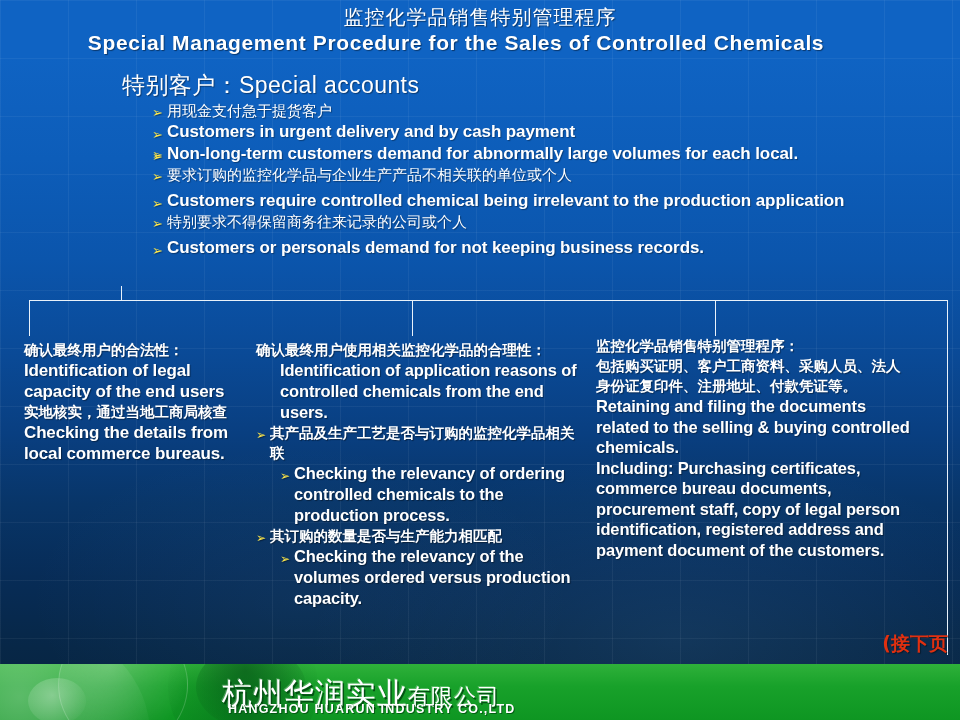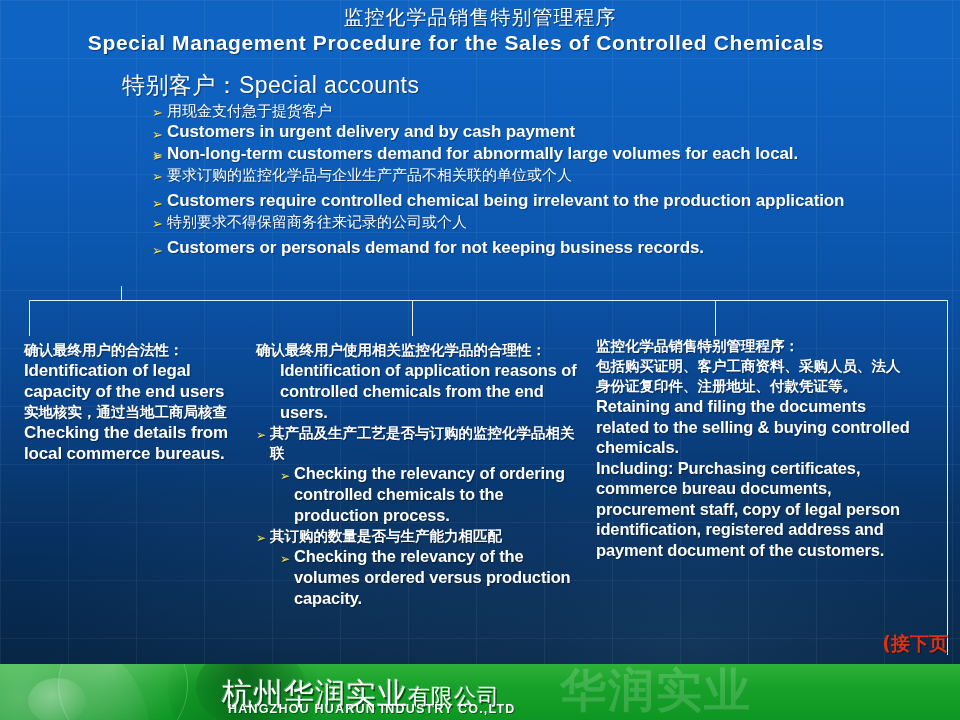--- a/index.html
+++ b/index.html
@@ -198,18 +198,17 @@
   </div>
 
   <div class="contnote">(接下页</div>
 
   <div id="footer">
     <div class="bub" id="f-b1"></div>
     <div class="bub" id="f-b4"></div>
     <div class="bub" id="f-b5"></div>
     <div class="bub" id="f-b2"></div>
     <div class="bub" id="f-b3"></div>
-    <div id="f-ghost">华润实业</div>
     <div id="f-cn"><span>杭州华润实业</span><span class="small">有限公司</span></div>
     <div id="f-en">HANGZHOU  HUARUN  INDUSTRY  CO.,LTD</div>
   </div>
 
 </div>
 
 </body></html>

